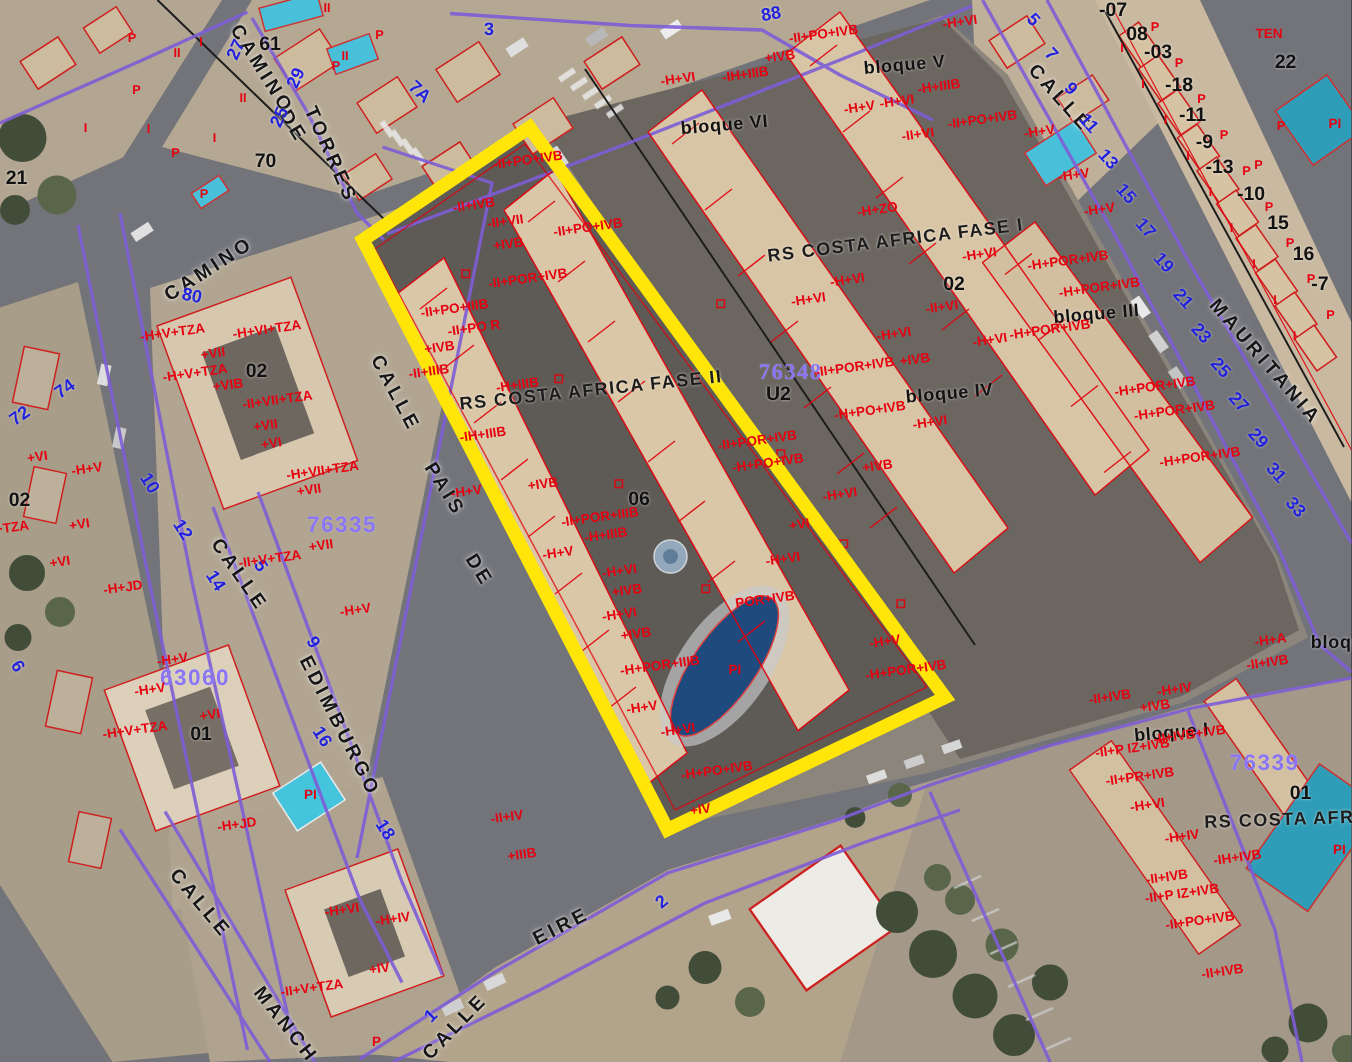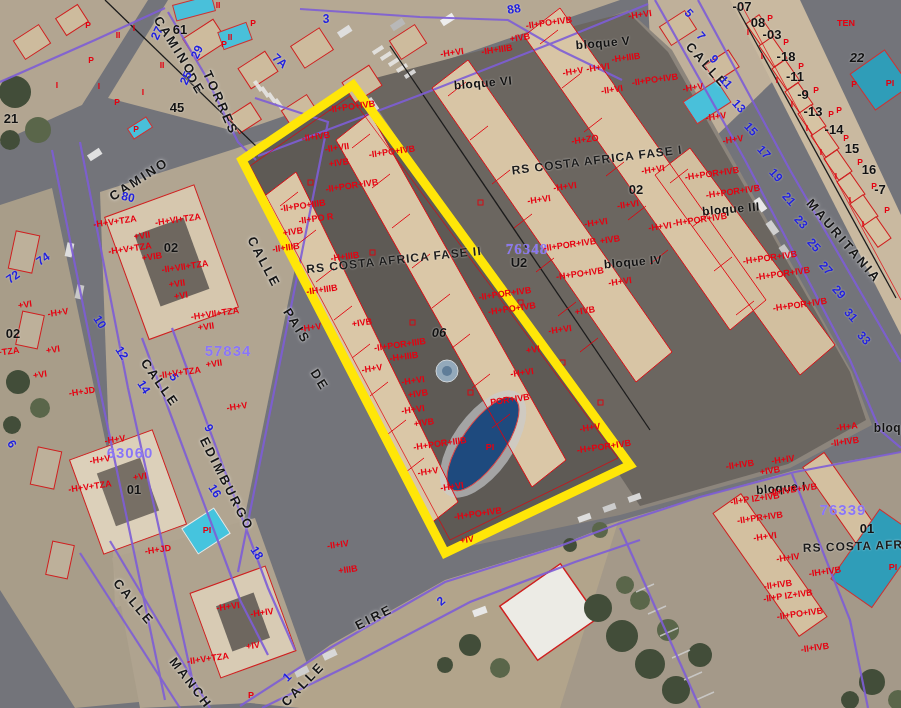--- a/index.html
+++ b/index.html
@@ -218,49 +218,49 @@
       <div class="lbl s" style="left: 134px; top: 602px; transform: translate(-50%, -50%) rotate(50deg);">CALLE</div>
       <div class="lbl s" style="left: 191px; top: 683px; transform: translate(-50%, -50%) rotate(52deg);">MANCH</div>
       <div class="lbl s" style="left: 303px; top: 684px; transform: translate(-50%, -50%) rotate(-46deg);">CALLE</div>
       <div class="lbl s" style="left: 374px; top: 617px; transform: translate(-50%, -50%) rotate(-27deg);">EIRE</div>
       <div class="lbl s" style="left: 707px; top: 65px; transform: translate(-50%, -50%) rotate(48deg);">CALLE</div>
       <div class="lbl s" style="left: 844px; top: 241px; transform: translate(-50%, -50%) rotate(49deg);">MAURITANIA</div>
       <div class="lbl rs" style="left: 597px; top: 160px; transform: translate(-50%, -50%) rotate(-7deg);">RS COSTA AFRICA FASE I</div>
       <div class="lbl rs" style="left: 394px; top: 260px; transform: translate(-50%, -50%) rotate(-6deg);">RS COSTA AFRICA FASE II</div>
       <div class="lbl rs" style="left: 860px; top: 546px; transform: translate(-50%, -50%) rotate(-2deg);">RS COSTA AFRIC</div>
       <div class="lbl k" style="left: 180px; top: 29px; transform: translate(-50%, -50%) rotate(0deg);">61</div>
-      <div class="lbl k" style="left: 177px; top: 107px; transform: translate(-50%, -50%) rotate(0deg);">45</div>
+      <div class="lbl k" style="left: 177px; top: 107px; transform: translate(-50%, -50%) rotate(0deg);">70</div>
       <div class="lbl k" style="left: 11px; top: 118px; transform: translate(-50%, -50%) rotate(0deg);">21</div>
       <div class="lbl k" style="left: 171px; top: 247px; transform: translate(-50%, -50%) rotate(0deg);">02</div>
       <div class="lbl k" style="left: 13px; top: 333px; transform: translate(-50%, -50%) rotate(0deg);">02</div>
       <div class="lbl k" style="left: 134px; top: 489px; transform: translate(-50%, -50%) rotate(0deg);">01</div>
-      <div class="lbl k" style="left: 439px; top: 332px; transform: translate(-50%, -50%) rotate(0deg); font-style: italic;">06</div>
+      <div class="lbl k" style="left: 426px; top: 332px; transform: translate(-50%, -50%) rotate(0deg);">06</div>
       <div class="lbl k" style="left: 636px; top: 189px; transform: translate(-50%, -50%) rotate(0deg);">02</div>
       <div class="lbl k" style="left: 519px; top: 262px; transform: translate(-50%, -50%) rotate(0deg);">U2</div>
-      <div class="lbl k" style="left: 857px; top: 57px; transform: translate(-50%, -50%) rotate(0deg); font-style: italic;">22</div>
+      <div class="lbl k" style="left: 857px; top: 41px; transform: translate(-50%, -50%) rotate(0deg);">22</div>
       <div class="lbl k" style="left: 742px; top: 6px; transform: translate(-50%, -50%) rotate(0deg);">-07</div>
       <div class="lbl k" style="left: 758px; top: 22px; transform: translate(-50%, -50%) rotate(0deg);">08</div>
       <div class="lbl k" style="left: 772px; top: 34px; transform: translate(-50%, -50%) rotate(0deg);">-03</div>
       <div class="lbl k" style="left: 786px; top: 56px; transform: translate(-50%, -50%) rotate(0deg);">-18</div>
       <div class="lbl k" style="left: 795px; top: 76px; transform: translate(-50%, -50%) rotate(0deg);">-11</div>
       <div class="lbl k" style="left: 803px; top: 94px; transform: translate(-50%, -50%) rotate(0deg);">-9</div>
       <div class="lbl k" style="left: 813px; top: 111px; transform: translate(-50%, -50%) rotate(0deg);">-13</div>
-      <div class="lbl k" style="left: 834px; top: 129px; transform: translate(-50%, -50%) rotate(0deg);">-14</div>
+      <div class="lbl k" style="left: 834px; top: 129px; transform: translate(-50%, -50%) rotate(0deg);">-10</div>
       <div class="lbl k" style="left: 852px; top: 148px; transform: translate(-50%, -50%) rotate(0deg);">15</div>
       <div class="lbl k" style="left: 869px; top: 169px; transform: translate(-50%, -50%) rotate(0deg);">16</div>
       <div class="lbl k" style="left: 880px; top: 189px; transform: translate(-50%, -50%) rotate(0deg);">-7</div>
       <div class="lbl k" style="left: 867px; top: 528px; transform: translate(-50%, -50%) rotate(0deg);">01</div>
       <div class="lbl m" style="left: 603px; top: 43px; transform: translate(-50%, -50%) rotate(-5deg);">bloque V</div>
       <div class="lbl m" style="left: 483px; top: 83px; transform: translate(-50%, -50%) rotate(-5deg);">bloque VI</div>
       <div class="lbl m" style="left: 731px; top: 209px; transform: translate(-50%, -50%) rotate(-5deg);">bloque III</div>
       <div class="lbl m" style="left: 633px; top: 262px; transform: translate(-50%, -50%) rotate(-5deg);">bloque IV</div>
       <div class="lbl m" style="left: 781px; top: 488px; transform: translate(-50%, -50%) rotate(-5deg);">bloque I</div>
       <div class="lbl m" style="left: 895px; top: 428px; transform: translate(-50%, -50%) rotate(0deg);">bloque</div>
       <div class="lbl p" style="left: 527px; top: 249px; transform: translate(-50%, -50%) rotate(0deg); font-family: Liberation Serif, serif;">76348</div>
-      <div class="lbl p" style="left: 228px; top: 350px; transform: translate(-50%, -50%) rotate(0deg);">57834</div>
+      <div class="lbl p" style="left: 228px; top: 350px; transform: translate(-50%, -50%) rotate(0deg);">76335</div>
       <div class="lbl p" style="left: 130px; top: 452px; transform: translate(-50%, -50%) rotate(0deg);">63060</div>
       <div class="lbl p" style="left: 843px; top: 509px; transform: translate(-50%, -50%) rotate(0deg);">76339</div>
       <div class="lbl b" style="left: 326px; top: 19px; transform: translate(-50%, -50%) rotate(0deg);">3</div>
       <div class="lbl b" style="left: 514px; top: 9px; transform: translate(-50%, -50%) rotate(-10deg);">88</div>
       <div class="lbl b" style="left: 280px; top: 61px; transform: translate(-50%, -50%) rotate(42deg);">7A</div>
       <div class="lbl b" style="left: 157px; top: 33px; transform: translate(-50%, -50%) rotate(-65deg);">27</div>
       <div class="lbl b" style="left: 197px; top: 52px; transform: translate(-50%, -50%) rotate(-65deg);">29</div>
       <div class="lbl b" style="left: 186px; top: 78px; transform: translate(-50%, -50%) rotate(-65deg);">25</div>
       <div class="lbl b" style="left: 128px; top: 197px; transform: translate(-50%, -50%) rotate(12deg);">80</div>
       <div class="lbl b" style="left: 13px; top: 277px; transform: translate(-50%, -50%) rotate(-35deg);">72</div>

